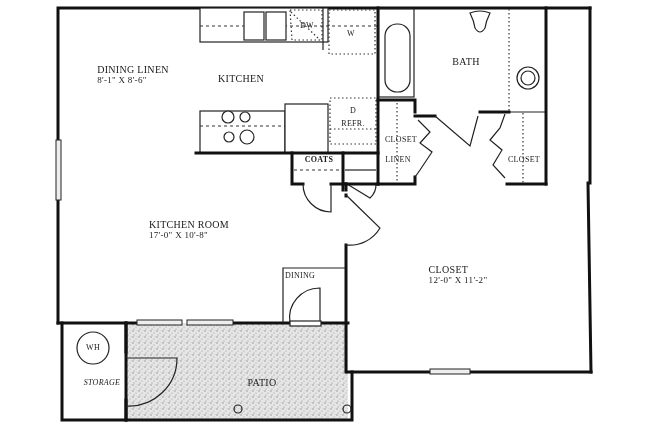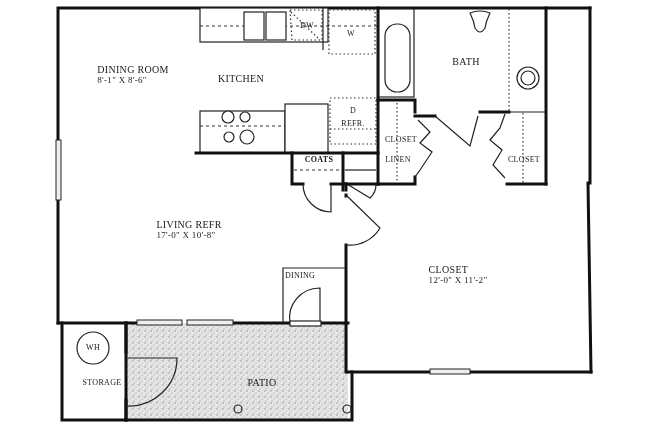--- a/index.html
+++ b/index.html
@@ -140,44 +140,44 @@
 
   <g>
     <circle class="fix" cx="93" cy="348" r="16"></circle>
     <path class="door" d="M126,358 L177,358 A48,48 0 0 1 126,406"></path>
     <circle class="thin" cx="238" cy="409" r="4"></circle>
     <circle class="thin" cx="347" cy="409" r="4"></circle>
   </g>
 </svg>
 
 <div class="lbl" style="left:133px;top:64px;">
-  <span>DINING ROOM</span>
+  <span>DINING LINEN</span>
   <span class="dim">8'-1" X 8'-6"</span>
 </div>
 <div class="lbl" style="left:241px;top:73px;">
   <span>KITCHEN</span>
 </div>
 <div class="lbl" style="left:189px;top:219px;">
-  <span>LIVING REFR</span>
+  <span>KITCHEN ROOM</span>
   <span class="dim">17'-0" X 10'-8"</span>
 </div>
 <div class="lbl" style="left:466px;top:56px;">
   <span>BATH</span>
 </div>
 <div class="lbl" style="left:458px;top:264px;">
   <span>CLOSET</span>
   <span class="dim">12'-0" X 11'-2"</span>
 </div>
 <div class="lbl sm" style="left:300px;top:271px;">
   <span>DINING</span>
 </div>
 <div class="lbl" style="left:262px;top:377px;">
   <span>PATIO</span>
 </div>
-<div class="lbl sm" style="left:102px;top:378px;">
+<div class="lbl sm" style="left:102px;top:378px;font-style:italic;">
   <span>STORAGE</span>
 </div>
 
 <div class="lbl sm" style="left:319px;top:155px;font-weight:bold;">
   <span>COATS</span>
 </div>
 <div class="lbl sm" style="left:361px;top:155px;margin-left:37px;">
   <span>LINEN</span>
 </div>
 <div class="lbl sm" style="left:401px;top:135px;">

